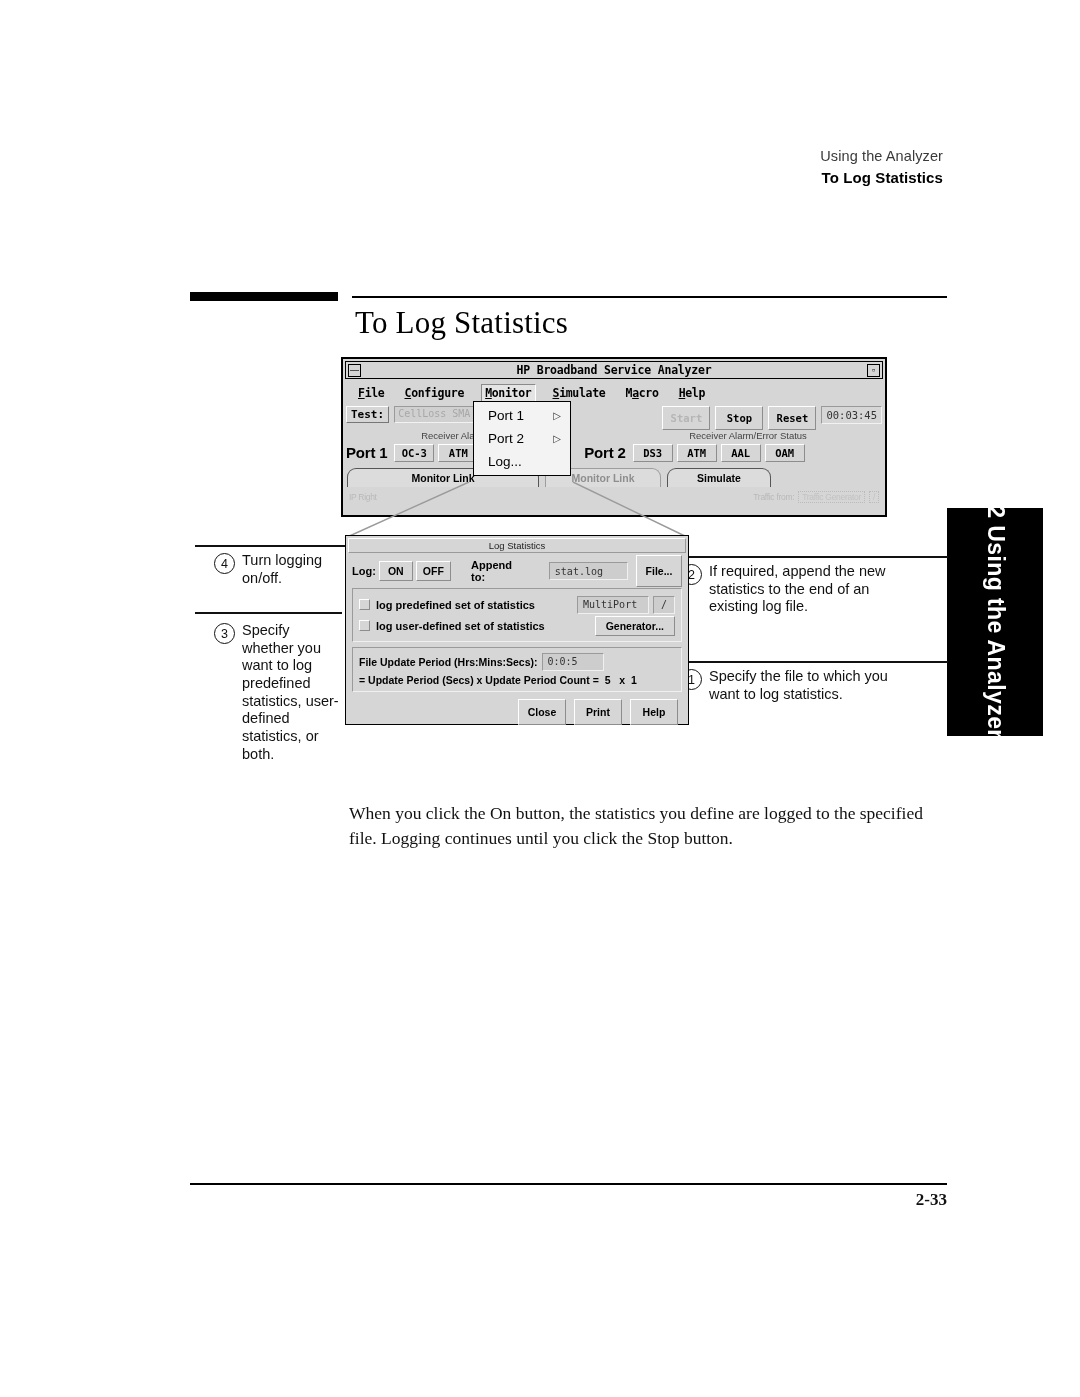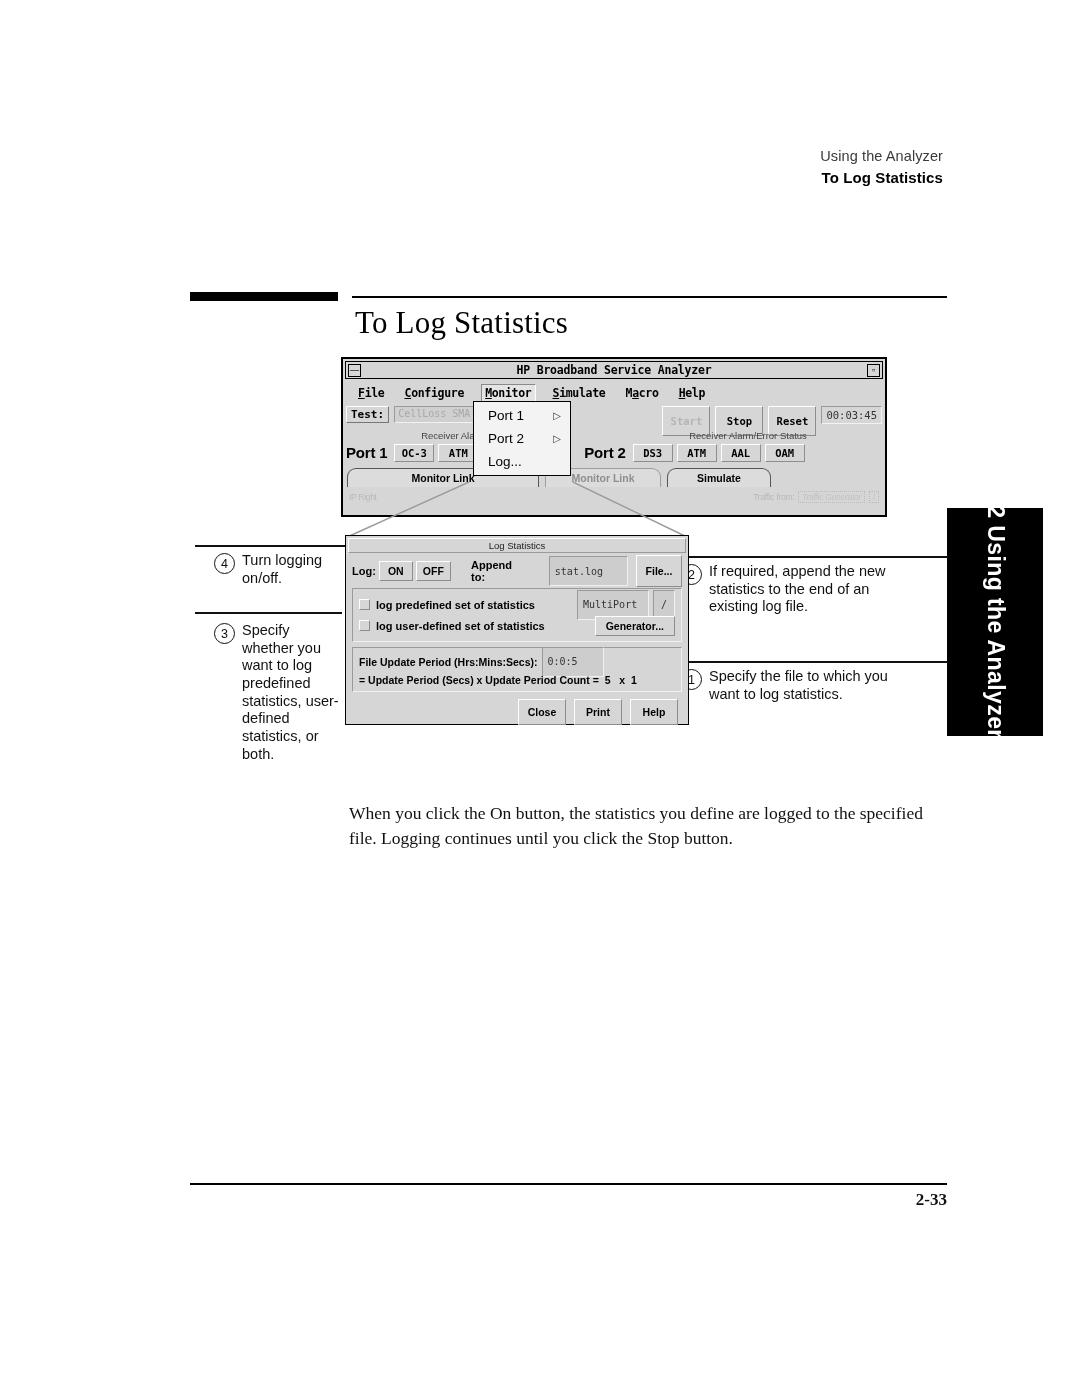--- a/index.html
+++ b/index.html
@@ -56,21 +56,21 @@
   .t-label { font-family:"DejaVu Sans Mono", monospace; font-size:11px; font-weight:bold;
              border:1px solid #777; border-top-color:#fff; border-left-color:#fff; padding:1px 4px; background:#d6d6d6; }
   .t-field { width:106px; height:17px; background:#d0d0d0; border:1px solid #9a9a9a;
              border-right-color:#f2f2f2; border-bottom-color:#f2f2f2; box-sizing:border-box;
              font-family:"DejaVu Sans Mono", monospace; font-size:10px; color:#a8a8a8;
              padding:1px 3px; overflow:hidden; white-space:nowrap; }
   .t-drop { width:20px; height:17px; background:#d6d6d6; border:1px solid #9a9a9a;
             border-top-color:#fff; border-left-color:#fff; box-sizing:border-box;
             display:flex; align-items:center; justify-content:center; font-size:9px; color:#9a9a9a; }
   .t-spacer { flex:1; }
-  .t-btn { height:30px; min-width:48px; background:#d6d6d6; border:1px solid #8d8d8d;
+  .t-btn { height:24px; min-width:48px; background:#d6d6d6; border:1px solid #8d8d8d;
            border-top-color:#fff; border-left-color:#fff; box-sizing:border-box;
            display:flex; align-items:center; justify-content:center;
            font-family:"DejaVu Sans Mono", monospace; font-size:10.5px; font-weight:bold; color:#000; padding:0 6px; }
   .t-btn.ghost { color:#b5b5b5; }
   .t-clock { height:18px; min-width:58px; background:#d6d6d6; border:1px solid #9a9a9a;
              border-right-color:#f2f2f2; border-bottom-color:#f2f2f2; box-sizing:border-box;
              display:flex; align-items:center; justify-content:center;
              font-family:"DejaVu Sans Mono", monospace; font-size:10.5px; color:#333; padding:0 4px; }
 
   .status-cap { display:flex; margin:2px 3px 0 3px; font-size:9.5px; color:#444; }
@@ -120,21 +120,21 @@
 
   .rowA { display:flex; align-items:center; gap:0; height:26px; }
   .lg-label { font-size:11px; font-weight:bold; margin-right:3px; }
   .seg { display:flex; }
   .seg .b { height:20px; min-width:34px; background:#d6d6d6; border:1.5px solid #8d8d8d;
             border-top-color:#fff; border-left-color:#fff; box-sizing:border-box;
             display:flex; align-items:center; justify-content:center;
             font-size:10.5px; font-weight:bold; color:#000; padding:0 6px; margin-right:3px; }
   .rowA .spacer { width:18px; }
   .appendlbl { font-size:11px; font-weight:bold; margin-right:22px; }
-  .txtfield { height:30px; background:#cdcdcd; border:1.5px solid #9a9a9a;
+  .txtfield { height:18px; background:#cdcdcd; border:1.5px solid #9a9a9a;
               border-right-color:#f0f0f0; border-bottom-color:#f0f0f0; box-sizing:border-box;
               display:flex; align-items:center;
               font-family:"DejaVu Sans Mono", monospace; font-size:10px; color:#333; padding:0 5px; }
   .f-append { width:82px; }
   .filebtn { height:32px; min-width:46px; margin-left:8px; background:#d6d6d6;
              border:1.5px solid #8d8d8d; border-top-color:#fff; border-left-color:#fff; box-sizing:border-box;
              display:flex; align-items:center; justify-content:center;
              font-size:10.5px; font-weight:bold; color:#000; padding:0 6px; }
 
   .group { border:1.5px solid #9a9a9a; border-right-color:#f0f0f0; border-bottom-color:#f0f0f0;

